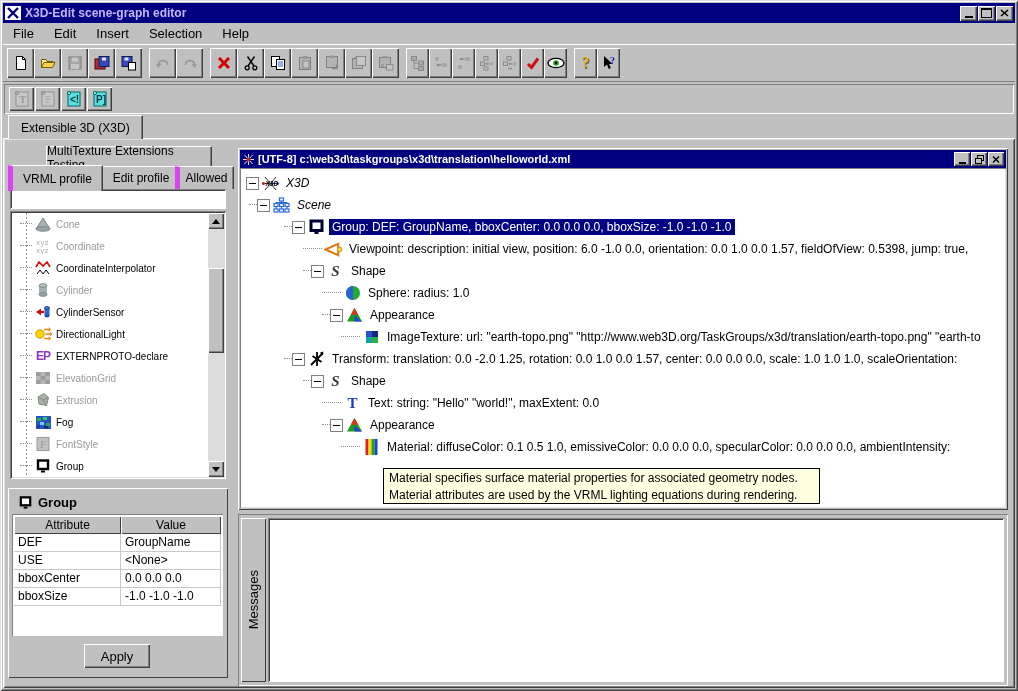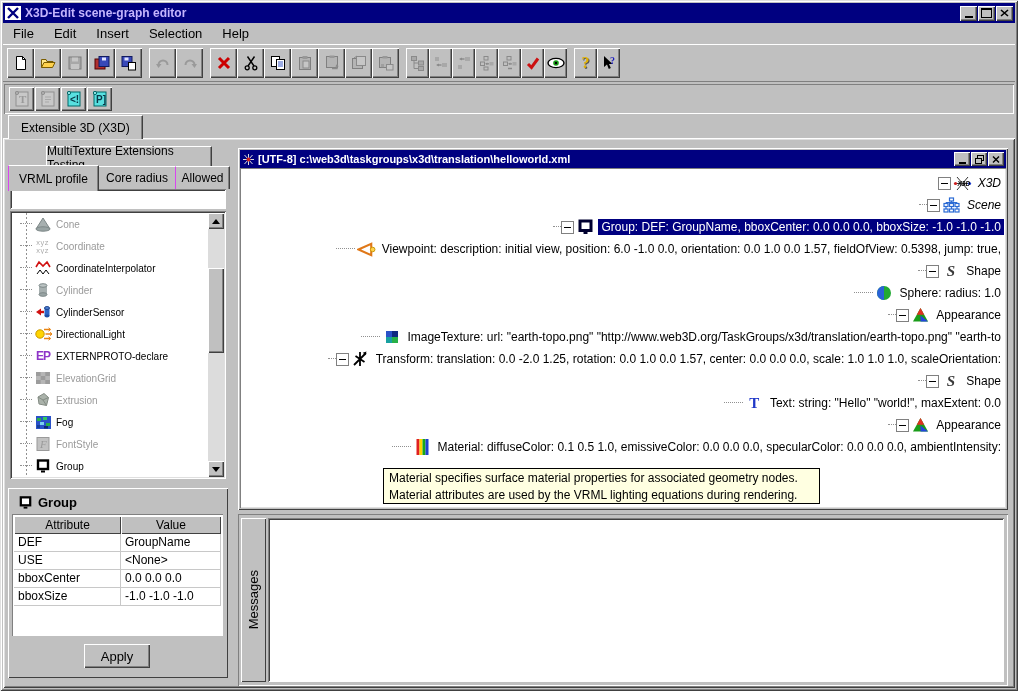--- a/index.html
+++ b/index.html
@@ -45,21 +45,21 @@
           box-shadow:inset -1px 0 0 #808080;z-index:3;}
 
   
   .content{position:absolute;left:3px;top:138px;right:3px;bottom:3px;}
 
   
   .toptab{position:absolute;left:43px;top:8px;width:164px;height:21px;background:#c0c0c0;font-size:12px;
           display:flex;align-items:center;justify-content:center;
           border-top:1px solid #fff;border-left:1px solid #fff;border-right:1px solid #404040;box-shadow:inset -1px 0 0 #808080;}
   .ptab{position:absolute;top:28px;height:22px;background:#c0c0c0;font-size:12px;display:flex;align-items:center;justify-content:center;
-        border-top:1px solid #fff;border-left:1px solid #d946ef;border-right:1px solid #404040;box-shadow:inset -1px 0 0 #808080;}
+        border-top:1px solid #fff;border-left:5px solid #d946ef;border-right:1px solid #404040;box-shadow:inset -1px 0 0 #808080;}
   .ptab.active{top:27px;height:25px;z-index:2;}
   .filterbox{position:absolute;left:7px;top:51px;width:216px;height:20px;background:#fff;border:0;
              box-shadow:inset 1px 1px 0 #808080, inset -1px -1px 0 #fff, inset 2px 2px 0 #404040;font-size:12px;padding:2px 4px;box-sizing:border-box;}
 
   
   .listbox{position:absolute;left:7px;top:73px;width:216px;height:268px;background:#fff;overflow:hidden;}
   .listinner{position:absolute;inset:2px;overflow:hidden;}
   .vdots{position:absolute;left:14px;top:0;bottom:0;width:1px;
          background-image:linear-gradient(#909090 50%, transparent 50%);background-size:1px 4px;}
   .lrow{height:22px;display:flex;align-items:center;padding-left:8px;position:relative;white-space:nowrap;}
@@ -94,21 +94,21 @@
 
   
   .editor{position:absolute;left:235px;top:10px;width:770px;height:362px;background:#c0c0c0;}
   .etitle{position:absolute;left:2px;top:2px;right:2px;height:18px;background:#000080;display:flex;align-items:center;padding:0 2px;}
   .etitle .ttext{color:#fff;font-weight:bold;font-size:11px;margin-left:3px;flex:1;white-space:nowrap;overflow:hidden;}
   .ebtn{width:16px;height:14px;background:#c0c0c0;border:0;padding:0;margin-left:1px;
         box-shadow:inset 1px 1px 0 #fff, inset -1px -1px 0 #404040, inset -2px -2px 0 #808080;display:flex;align-items:center;justify-content:center;}
   .econtent{position:absolute;left:2px;top:20px;right:2px;bottom:2px;background:#fff;overflow:hidden;
             box-shadow:inset 1px 1px 0 #808080, inset -1px -1px 0 #dfdfdf;}
   .tree{position:absolute;inset:2px;padding-top:2px;overflow:hidden;}
-  .trow{height:22px;display:flex;align-items:center;white-space:nowrap;font-size:12px;justify-content:flex-end;}
+  .trow{height:22px;display:flex;align-items:center;white-space:nowrap;font-size:12px;}
   .tstub{width:8px;height:1px;border-top:1px dotted #909090;flex:none;}
   .tstub.long{width:19px;}
   .expander{width:11px;height:11px;background:#fff;border:1px solid #808080;position:relative;flex:none;box-sizing:content-box;}
   .expander::after{content:"";position:absolute;left:2px;right:2px;top:5px;height:1px;background:#000;}
   .ticon{width:19px;height:16px;display:flex;align-items:center;justify-content:center;flex:none;margin:0 3px 0 2px;}
   .tlabel{padding:1px 3px;}
   .tlabel.it{font-style:italic;}
   .tlabel.sel{background:#000080;color:#fff;}
   .ttip{position:absolute;left:143px;top:300px;width:437px;height:36px;background:#ffffe1;border:1px solid #000;
         font-size:12px;line-height:17px;padding:1px 5px;box-sizing:border-box;white-space:nowrap;}
@@ -356,21 +356,21 @@
   </div>
 
   <div class="tabrow">
     <div class="doctab">Extensible 3D (X3D)</div>
   </div>
 
   <div class="content raised">
 
     <div class="toptab">MultiTexture Extensions Testing</div>
     <div class="ptab active" style="left:5px;width:89px">VRML profile</div>
-    <div class="ptab" style="left:94px;width:78px">Core radius</div>
+    <div class="ptab" style="left:94px;width:78px">Edit profile</div>
     <div class="ptab" style="left:172px;width:53px">Allowed</div>
 
     <input class="filterbox" value="" style="">
 
     <div class="listbox sunken">
       <div class="listinner">
         <div class="vdots"></div>
         <div class="lrow">
           <span class="lstub"></span>
           <span class="licon">
@@ -636,21 +636,21 @@
 
           <div class="trow" style="padding-left:61px">
             <span class="tstub"></span>
             <span class="expander"></span>
             <span class="ticon">
                 <span class="glyph" style="font-size:15px;font-style:italic;color:#3a3a3a;font-family:'Liberation Serif',serif">S</span>
               </span>
             <span class="tlabel">Shape</span>
           </div>
 
-          <div class="trow" style="">
+          <div class="trow" style="padding-left:80px">
             <span class="tstub long"></span>
             <span class="ticon">
                 <svg width="16" height="16" viewBox="0 0 16 16">
                   <circle cx="8" cy="8" r="7" fill="#22aa33"></circle>
                   <path d="M8,1 a7,7 0 0 0 0,14 Z" fill="#2a62d8"></path>
                 </svg>
               </span>
             <span class="tlabel">Sphere:  radius: 1.0</span>
           </div>
 

